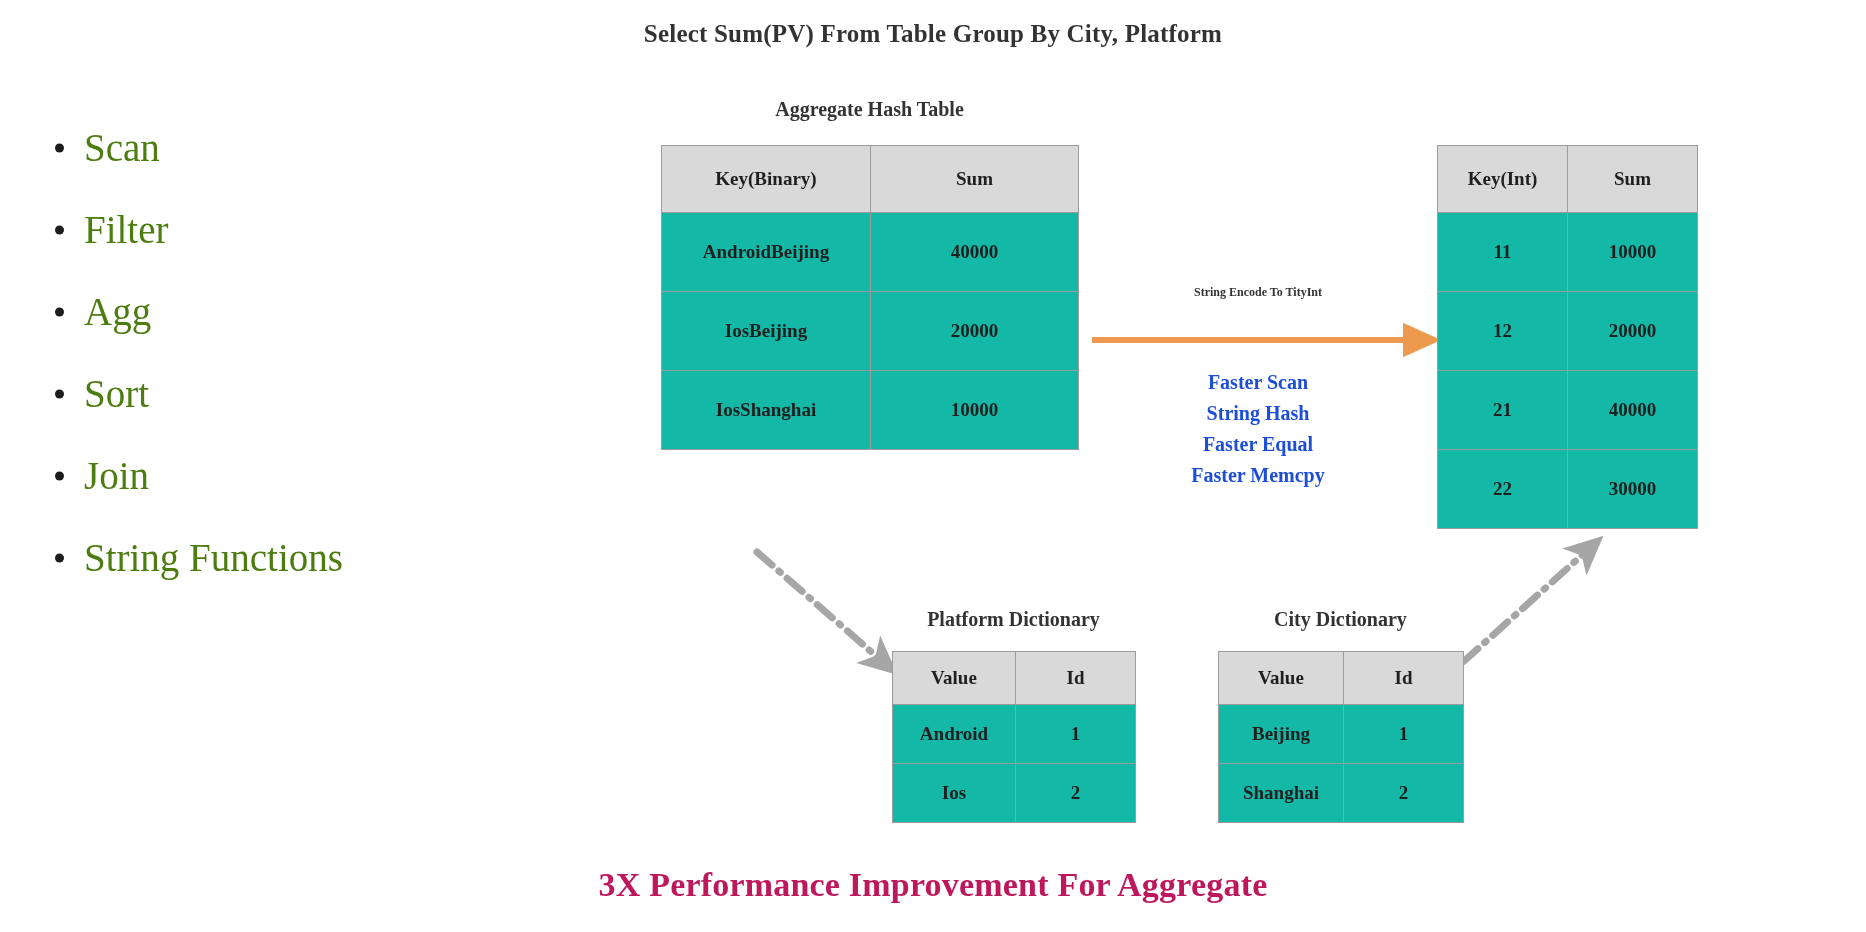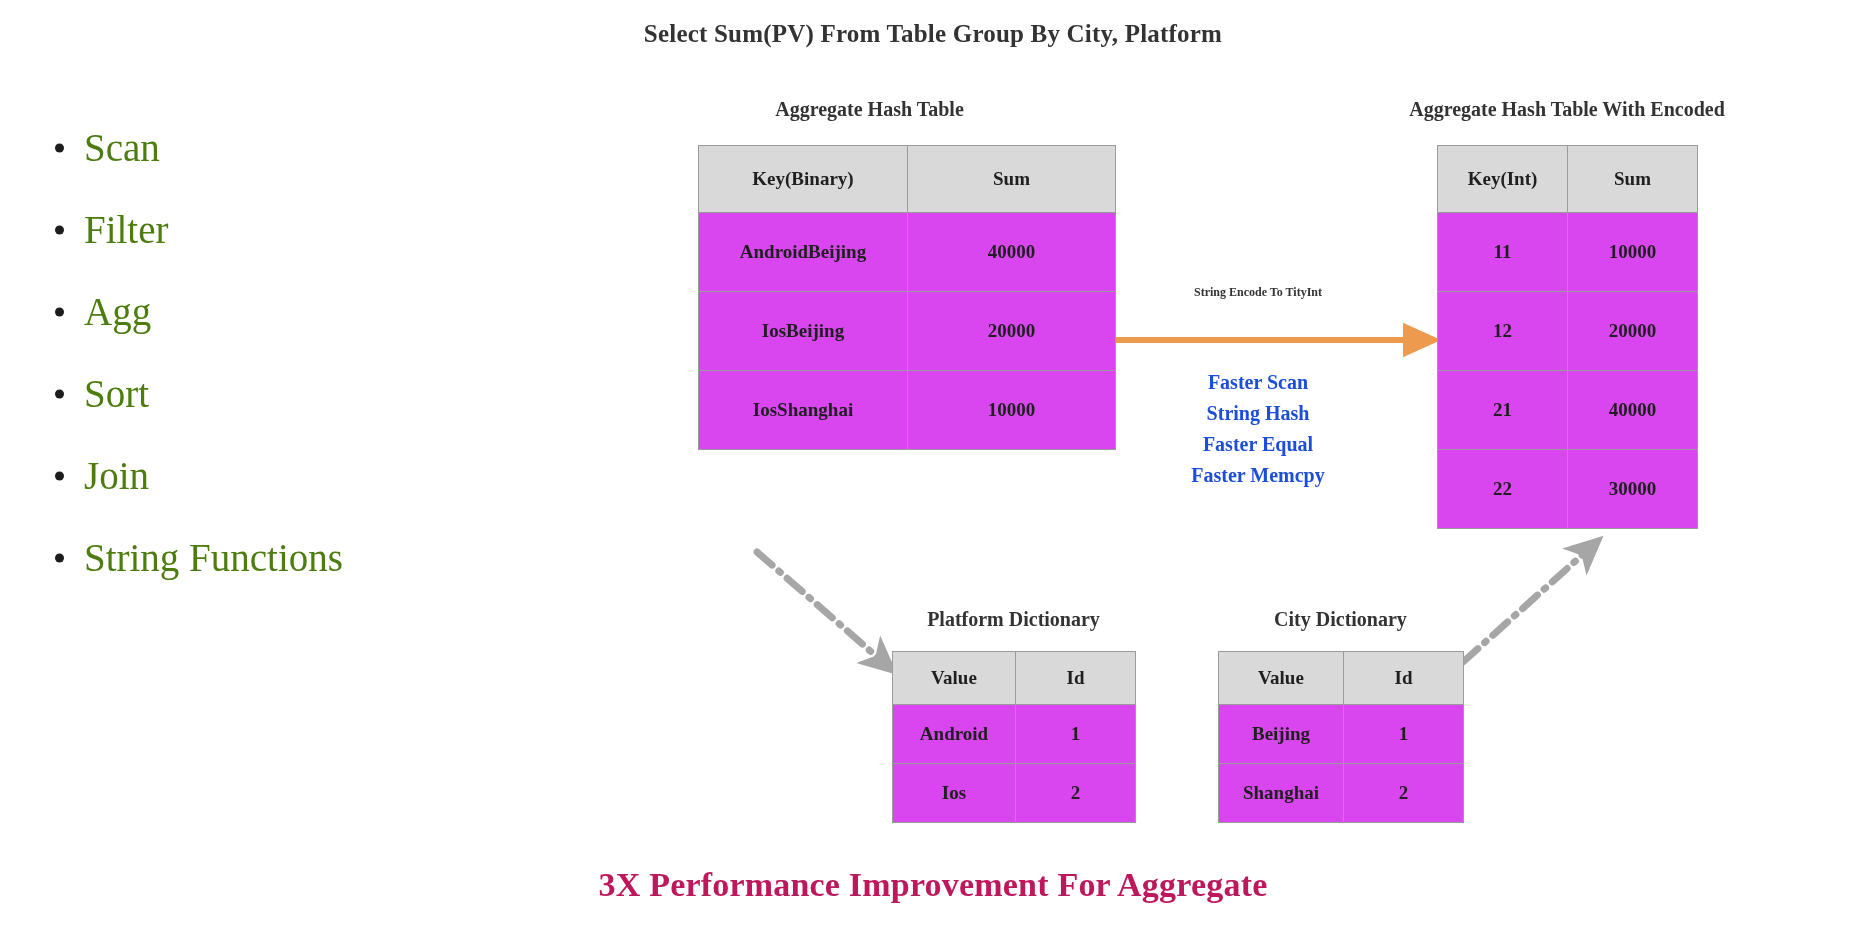--- a/index.html
+++ b/index.html
@@ -75,26 +75,26 @@
     text-align: center;
     font-weight: bold;
     color: #1f1f1f;
     padding: 0;
   }
   table.grid th {
     background: #d9d9d9;
     font-size: 19px;
   }
   table.grid td {
-    background: #d946ef;
+    background: #14b8a6;
     font-size: 19px;
   }
 
   
-  #tbl-agg { left: 661px; top: 145px; width: 417px; margin-left: 37px; }
+  #tbl-agg { left: 661px; top: 145px; width: 417px; }
   #tbl-agg th { height: 66px; }
   #tbl-agg td { height: 78px; }
   #tbl-agg .c0 { width: 209px; }
   #tbl-agg .c1 { width: 208px; }
 
   
   #tbl-enc { left: 1437px; top: 145px; width: 260px; }
   #tbl-enc th { height: 66px; }
   #tbl-enc td { height: 78px; }
   #tbl-enc .c0 { width: 130px; }
@@ -230,21 +230,20 @@
         <td>IosBeijing</td>
         <td>20000</td>
       </tr>
       <tr>
         <td>IosShanghai</td>
         <td>10000</td>
       </tr>
     </tbody>
   </table>
 
-  <div class="tbl-caption" style="left:1337px; top:98px; width:460px;">Aggregate Hash Table With Encoded</div>
   <table class="grid" id="tbl-enc">
     <colgroup>
         <col class="c0">
         <col class="c1">
       </colgroup>
     <thead>
       <tr>
         <th>Key(Int)</th>
         <th>Sum</th>
       </tr>

